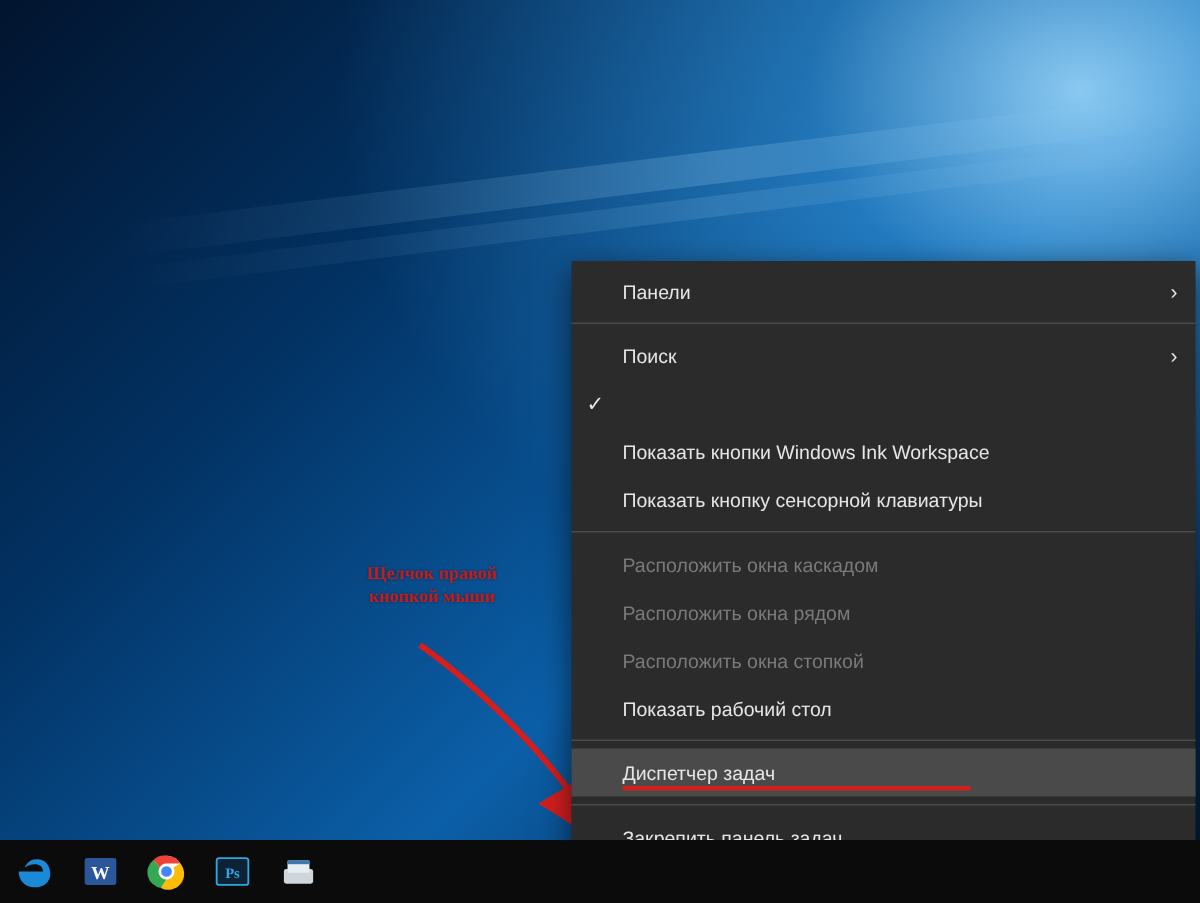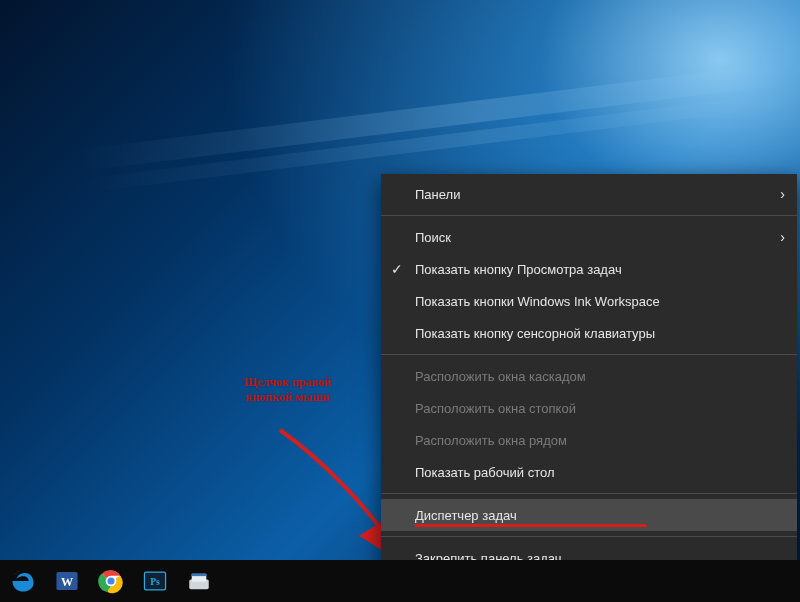--- a/index.html
+++ b/index.html
@@ -77,37 +77,36 @@
       <span>Панели</span>
       <span class="chev">›</span>
     </div>
     <div class="ctx-sep"></div>
     <div class="ctx-item">
       <span>Поиск</span>
       <span class="chev">›</span>
     </div>
     <div class="ctx-item">
       <span class="check">✓</span>
-      <span>Показать кнопку Просмотра задач</span>
     </div>
     <div class="ctx-item">
       <span>Показать кнопки Windows Ink Workspace</span>
     </div>
     <div class="ctx-item">
       <span>Показать кнопку сенсорной клавиатуры</span>
     </div>
     <div class="ctx-sep"></div>
     <div class="ctx-item disabled">
       <span>Расположить окна каскадом</span>
     </div>
     <div class="ctx-item disabled">
-      <span>Расположить окна стопкой</span>
+      <span>Расположить окна рядом</span>
     </div>
     <div class="ctx-item disabled">
-      <span>Расположить окна рядом</span>
+      <span>Расположить окна стопкой</span>
     </div>
     <div class="ctx-item">
       <span>Показать рабочий стол</span>
     </div>
     <div class="ctx-sep"></div>
     <div class="ctx-item hover">
       <span>Диспетчер задач</span>
       <span class="underline-red"></span>
     </div>
     <div class="ctx-sep"></div>

